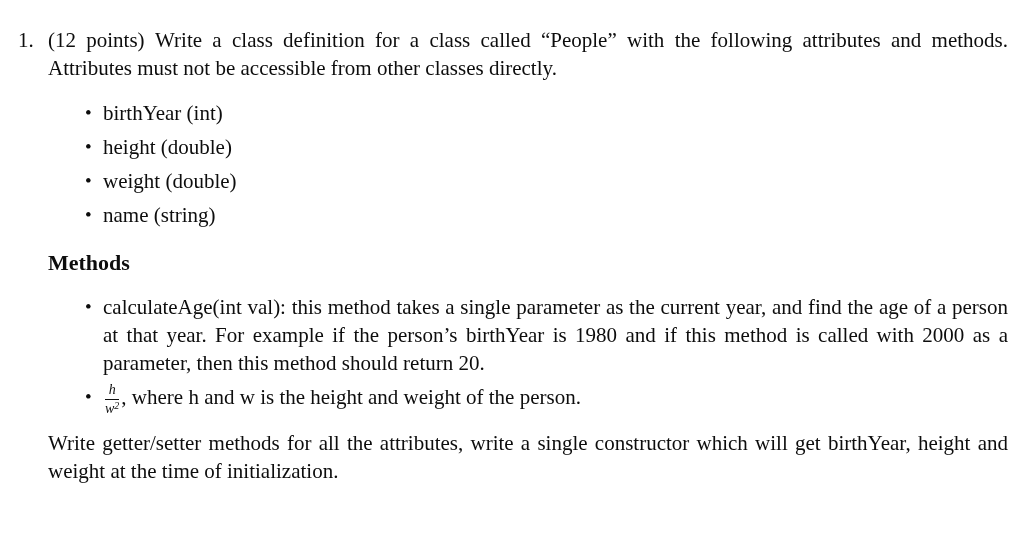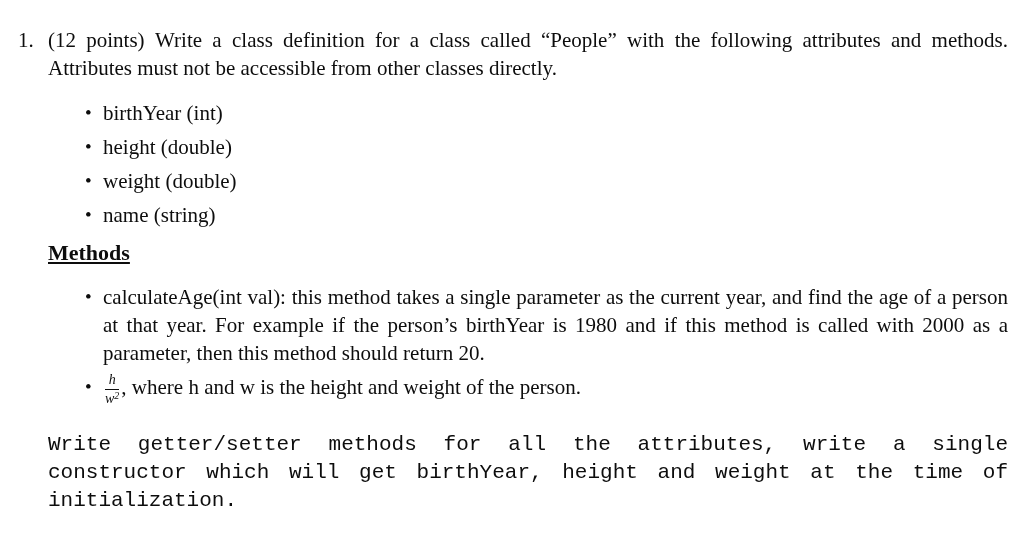--- a/index.html
+++ b/index.html
@@ -21,33 +21,33 @@
   .q-number { position: absolute; left: 0; top: 0; }
   p { margin: 0; }
   .justify { text-align: justify; }
   .section-heading {
     font-weight: bold;
     font-size: 22px;
     line-height: 28px;
     margin: 0;
   }
   .attributes-heading { margin-top: 9px; }
-  .methods-heading { margin-top: 10px; text-decoration: underline; }
+  .methods-heading { margin-top: 20px; }
   .attr-list { margin-top: 17px; padding-left: 37px; }
   .method-list { margin-top: 16px; padding-left: 37px; }
   .b-item { display: flex; margin-bottom: 6px; }
   .bullet {
     flex: 0 0 18px;
     width: 18px;
     font-size: 19px;
     line-height: 28px;
   }
   .b-text { flex: 1; }
   .method-list .b-text { text-align: justify; }
-  .closing { margin-top: 25px; font-family: Liberation Mono, monospace; }
+  .closing { margin-top: 13px; }
   
   .frac {
     display: inline-block;
     text-align: center;
     font-style: italic;
     line-height: 1;
     vertical-align: -9px;
     margin: 0 2px;
   }
   .frac-num {

